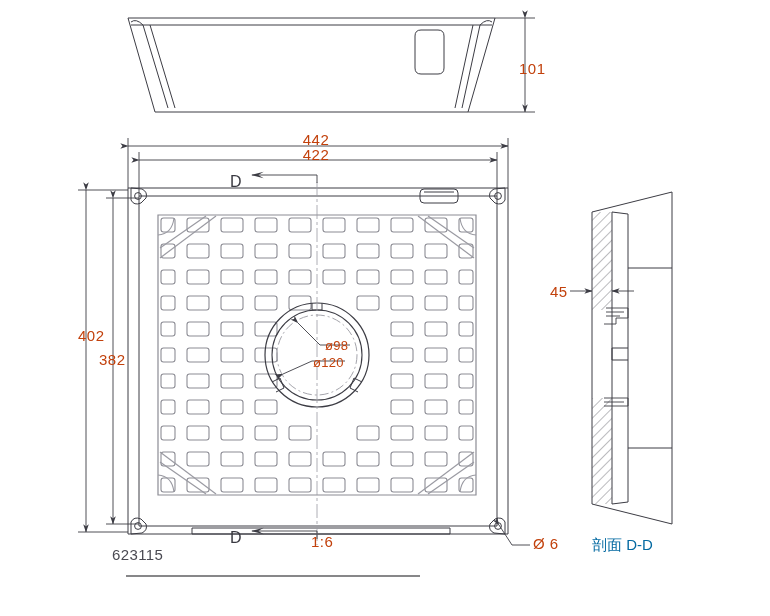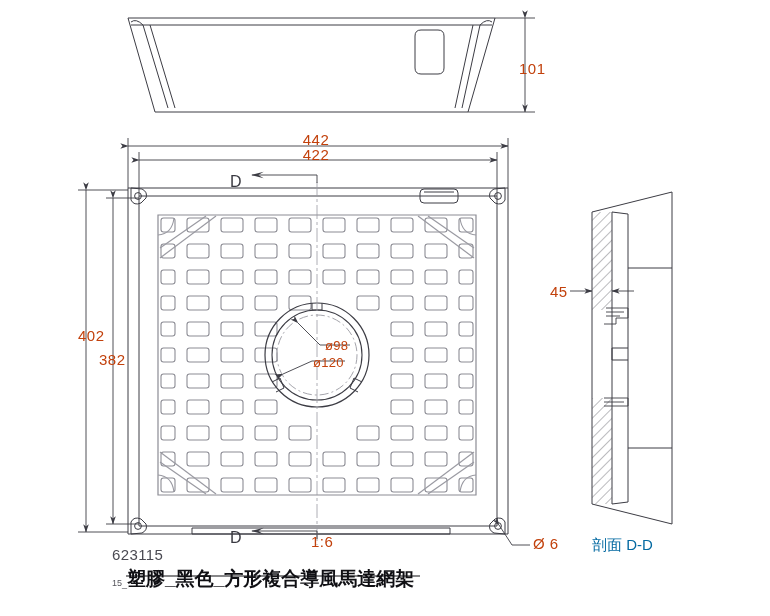--- a/index.html
+++ b/index.html
@@ -297,21 +297,16 @@
 
 <div class="lbl dim" style="left:550px;top:283px;">45</div>
 
 <div class="lbl sectmark" style="left:230px;top:173px;">D</div>
 <div class="lbl sectmark" style="left:230px;top:529px;">D</div>
 
 <div class="lbl dim" style="left:311px;top:533px;">1:6</div>
 
 <div class="lbl partno" style="left:112px;top:546px;">623115</div>
 
-<div style="position:absolute;left:112px;top:566px;display:flex;align-items:flex-end;gap:0;">
-  <span class="title-pre" style="padding-bottom:4px;">15</span>
-  <span class="title-pre" style="padding-bottom:3px;">_</span>
-  <span class="title-cjk">塑膠_黑色_方形複合導風馬達網架</span>
+
+<div class="lbl secttl" style="left:592px;top:536px;">剖面 D-D</div>
+
 </div>
 
-<div class="lbl secttl" style="left:592px;top:536px;">剖面 D-D</div>
-
-</div>
-
 </body></html>

